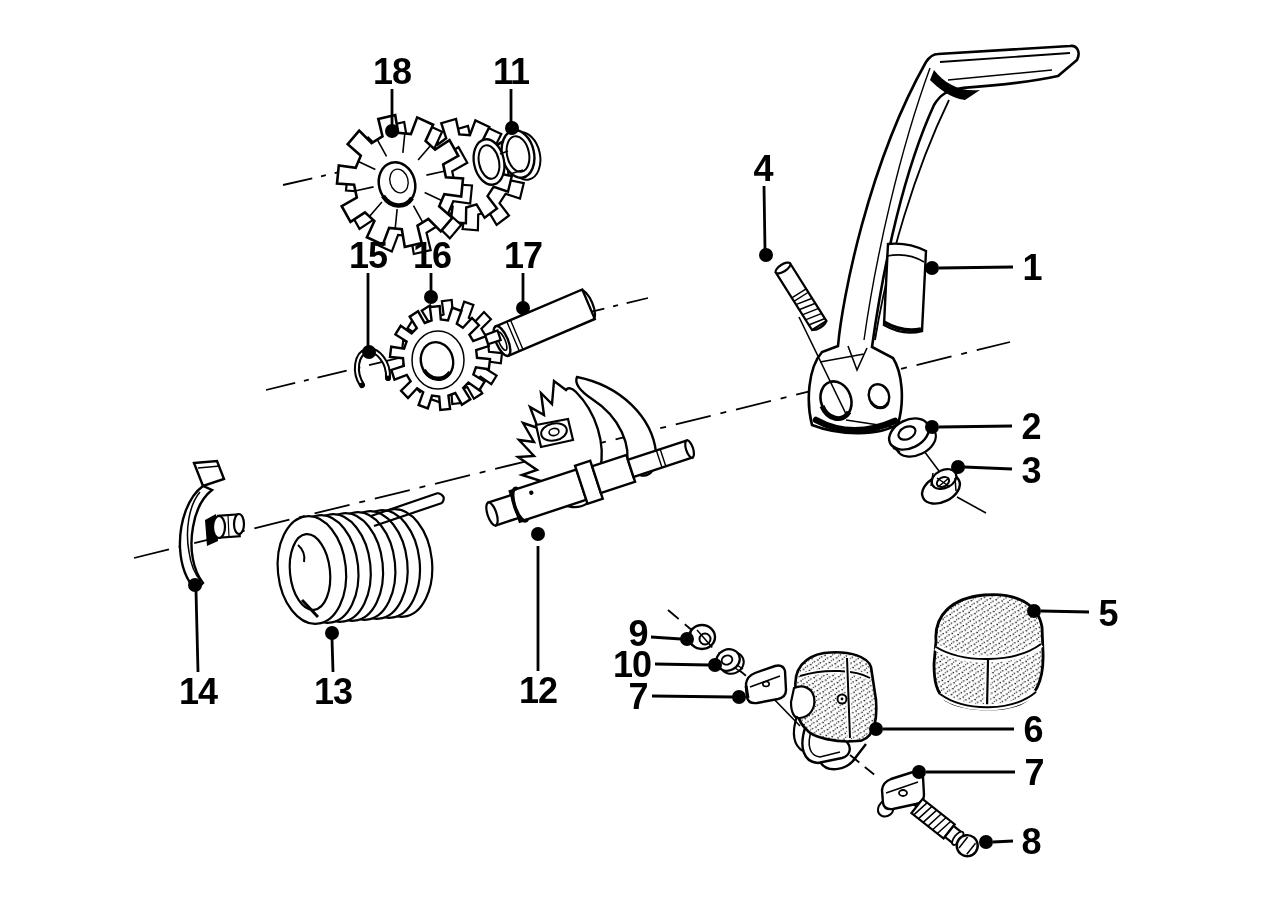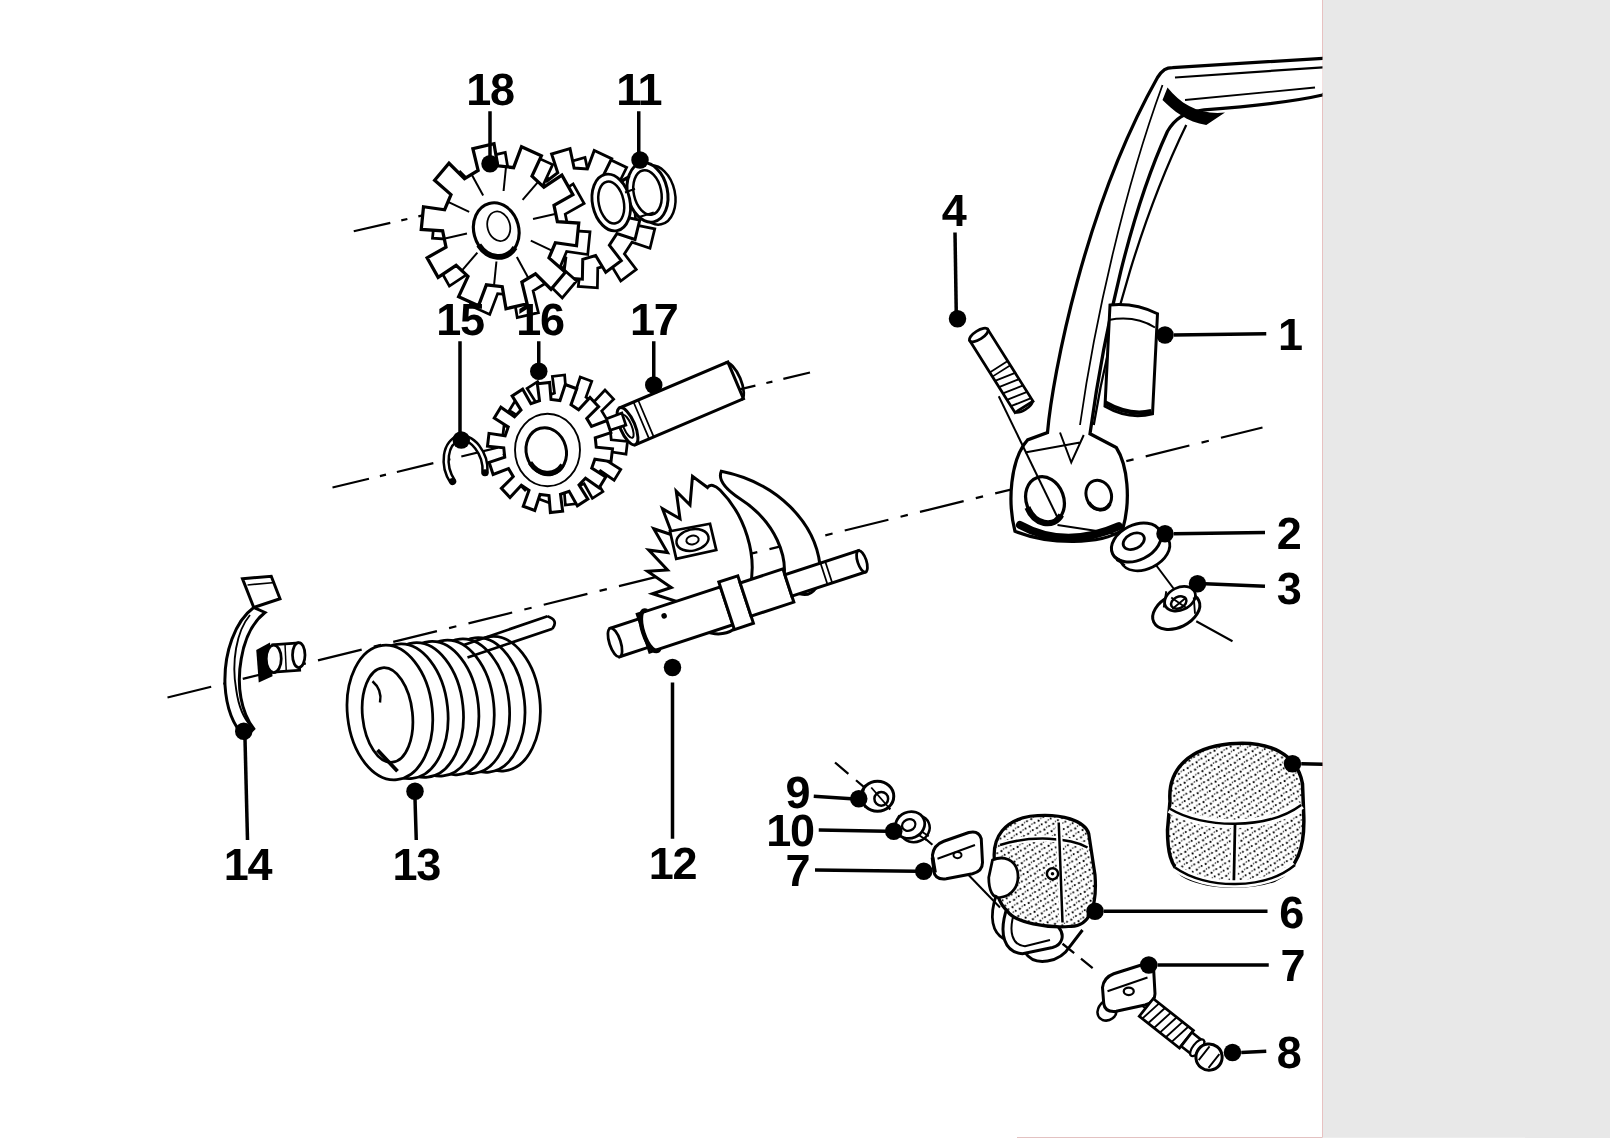--- a/index.html
+++ b/index.html
@@ -1,16 +1,16 @@
 <!DOCTYPE html>
 <html><head>
 <meta charset="utf-8">
 <style>
   html,body{margin:0;padding:0;background:#e8e8e8;}
-  #stage{position:relative;width:1058px;height:910px;background:#b91c1c;overflow:hidden;
+  #stage{position:relative;width:1288px;height:910px;background:#1d4ed8;overflow:hidden;
          font-family:"Liberation Sans","DejaVu Sans",sans-serif;}
   svg{display:block}
   .callout-text{font:bold 36px "Liberation Sans","DejaVu Sans",sans-serif;fill:#000;
                 text-anchor:middle;letter-spacing:-1px;}
   .ln{stroke:#000;fill:none}
 </style>
 </head>
 <body>
 
 <div id="stage">

